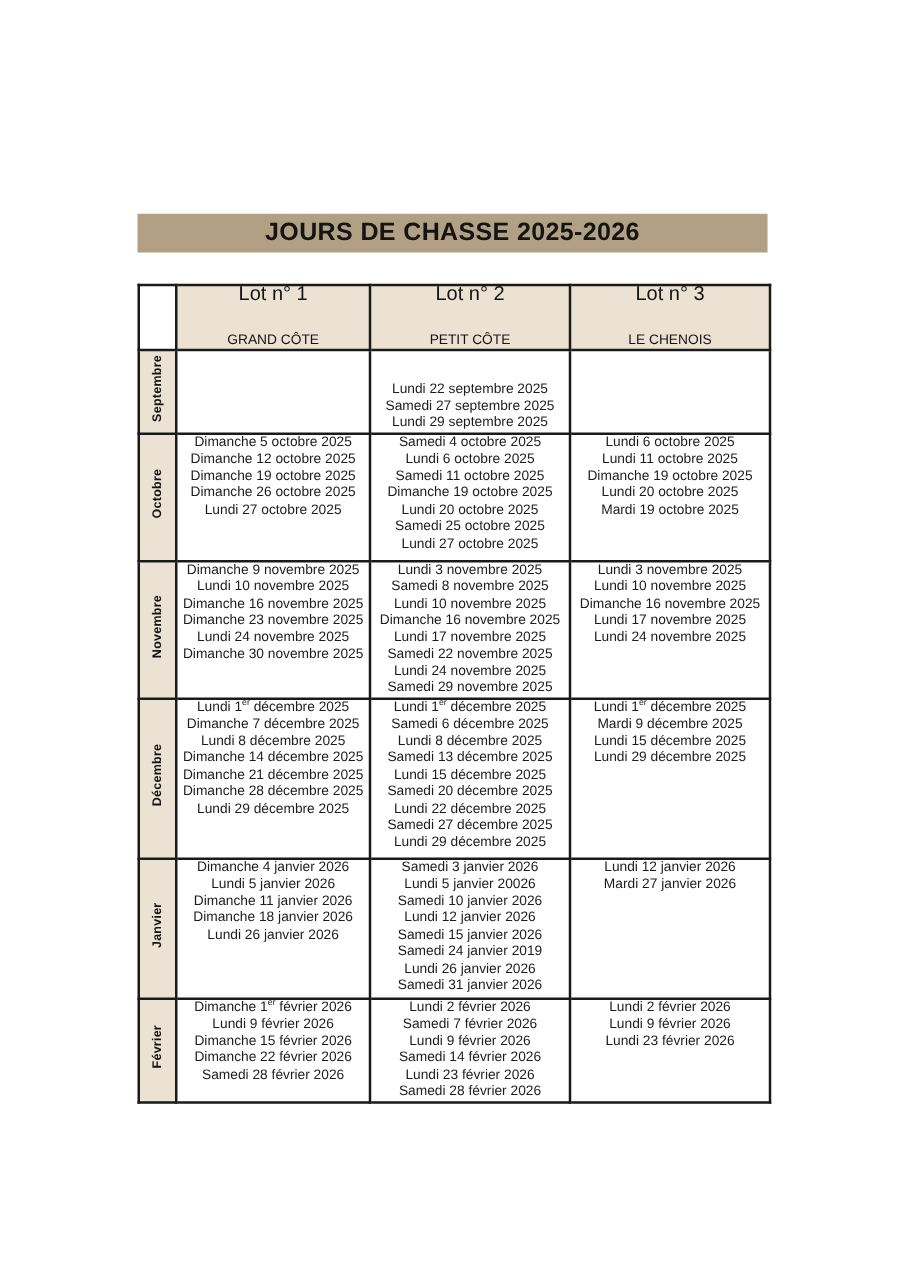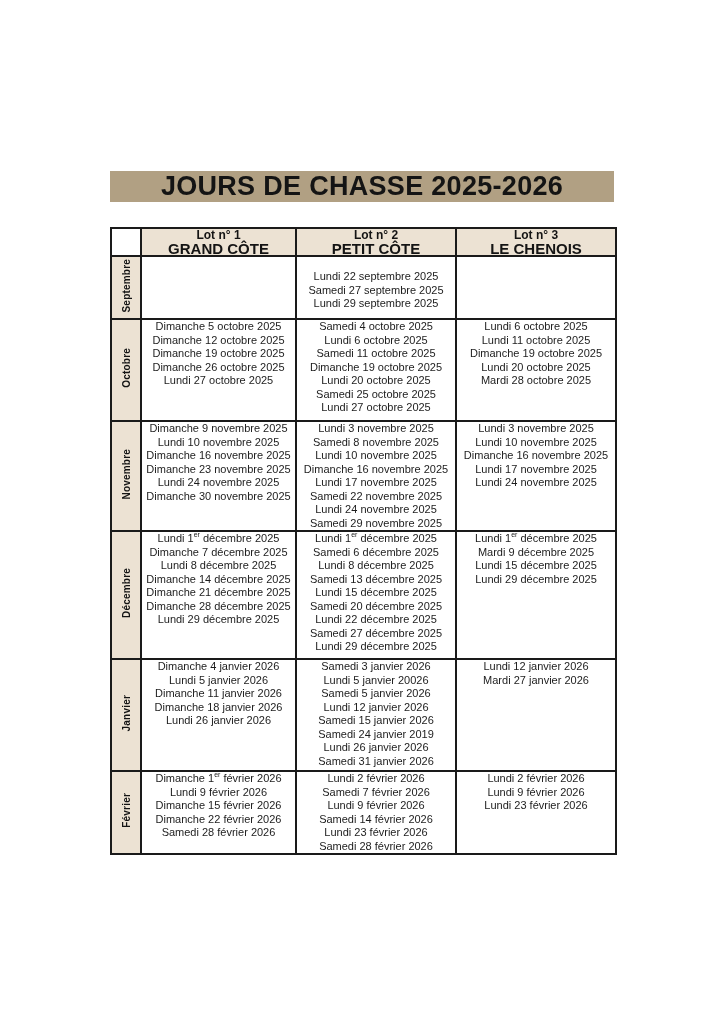--- a/index.html
+++ b/index.html
@@ -24,21 +24,21 @@
   }
 
   .title-bar {
     position: absolute;
     left: 110px;
     top: 171px;
     width: 504px;
     height: 31px;
     background: var(--title-bg);
     color: #141414;
-    font-size: 27px;
+    font-size: 20px;
     font-weight: bold;
     text-align: center;
     line-height: 31px;
     letter-spacing: 0.3px;
   }
 
   table.calendar {
     position: absolute;
     left: 110px;
     top: 227px;
@@ -53,22 +53,22 @@
   
   th.ghost { border: none; background: transparent; }
 
   th.lot-header {
     background: var(--cell-bg);
     height: 28px;
     text-align: center;
     vertical-align: middle;
     padding: 1px 0;
   }
-  .lot-number { font-size: 12px; font-weight: bold; line-height: 13px; color: #141414; }
-  .lot-name   { font-size: 15px; font-weight: bold; line-height: 13px; color: #141414; }
+  .lot-number { font-size: 16px; font-weight: normal; line-height: 13px; color: #141414; }
+  .lot-name   { font-size: 11px; font-weight: normal; line-height: 13px; color: #141414; margin-top: 24px; }
 
   th.month-cell {
     background: var(--cell-bg);
     text-align: center;
     vertical-align: middle;
   }
   .month-text {
     display: inline-block;
     writing-mode: vertical-rl;
     transform: rotate(180deg);
@@ -97,21 +97,21 @@
   }
 
   
   tbody tr:nth-child(1) { height: 63px;  }
   tbody tr:nth-child(2) { height: 102px; }
   tbody tr:nth-child(3) { height: 107px; }
   tbody tr:nth-child(4) { height: 128px; }
   tbody tr:nth-child(5) { height: 112px; }
   tbody tr:nth-child(6) { height: 83px;  }
   
-  tbody tr:nth-child(1) td.dates-cell { padding-top: 13px; }
+  tbody tr:nth-child(1) td.dates-cell { padding-top: 24px; }
 </style>
 </head>
 <body>
 
 <div class="page">
 
   <div class="title-bar">JOURS DE CHASSE 2025-2026</div>
 
   <table class="calendar">
     <colgroup>
@@ -165,21 +165,21 @@
             <div class="date-line">Dimanche 19 octobre 2025</div>
             <div class="date-line">Lundi 20 octobre 2025</div>
             <div class="date-line">Samedi 25 octobre 2025</div>
             <div class="date-line">Lundi 27 octobre 2025</div>
           </td>
           <td class="dates-cell">
             <div class="date-line">Lundi 6 octobre 2025</div>
             <div class="date-line">Lundi 11 octobre 2025</div>
             <div class="date-line">Dimanche 19 octobre 2025</div>
             <div class="date-line">Lundi 20 octobre 2025</div>
-            <div class="date-line">Mardi 28 octobre 2025</div>
+            <div class="date-line">Mardi 19 octobre 2025</div>
           </td>
         </tr>
         <tr>
           <th class="month-cell"><span class="month-text">Novembre</span></th>
           <td class="dates-cell">
             <div class="date-line">Dimanche 9 novembre 2025</div>
             <div class="date-line">Lundi 10 novembre 2025</div>
             <div class="date-line">Dimanche 16 novembre 2025</div>
             <div class="date-line">Dimanche 23 novembre 2025</div>
             <div class="date-line">Lundi 24 novembre 2025</div>
@@ -237,21 +237,21 @@
           <td class="dates-cell">
             <div class="date-line">Dimanche 4 janvier 2026</div>
             <div class="date-line">Lundi 5 janvier 2026</div>
             <div class="date-line">Dimanche 11 janvier 2026</div>
             <div class="date-line">Dimanche 18 janvier 2026</div>
             <div class="date-line">Lundi 26 janvier 2026</div>
           </td>
           <td class="dates-cell">
             <div class="date-line">Samedi 3 janvier 2026</div>
             <div class="date-line">Lundi 5 janvier 20026</div>
-            <div class="date-line">Samedi 5 janvier 2026</div>
+            <div class="date-line">Samedi 10 janvier 2026</div>
             <div class="date-line">Lundi 12 janvier 2026</div>
             <div class="date-line">Samedi 15 janvier 2026</div>
             <div class="date-line">Samedi 24 janvier 2019</div>
             <div class="date-line">Lundi 26 janvier 2026</div>
             <div class="date-line">Samedi 31 janvier 2026</div>
           </td>
           <td class="dates-cell">
             <div class="date-line">Lundi 12 janvier 2026</div>
             <div class="date-line">Mardi 27 janvier 2026</div>
           </td>

